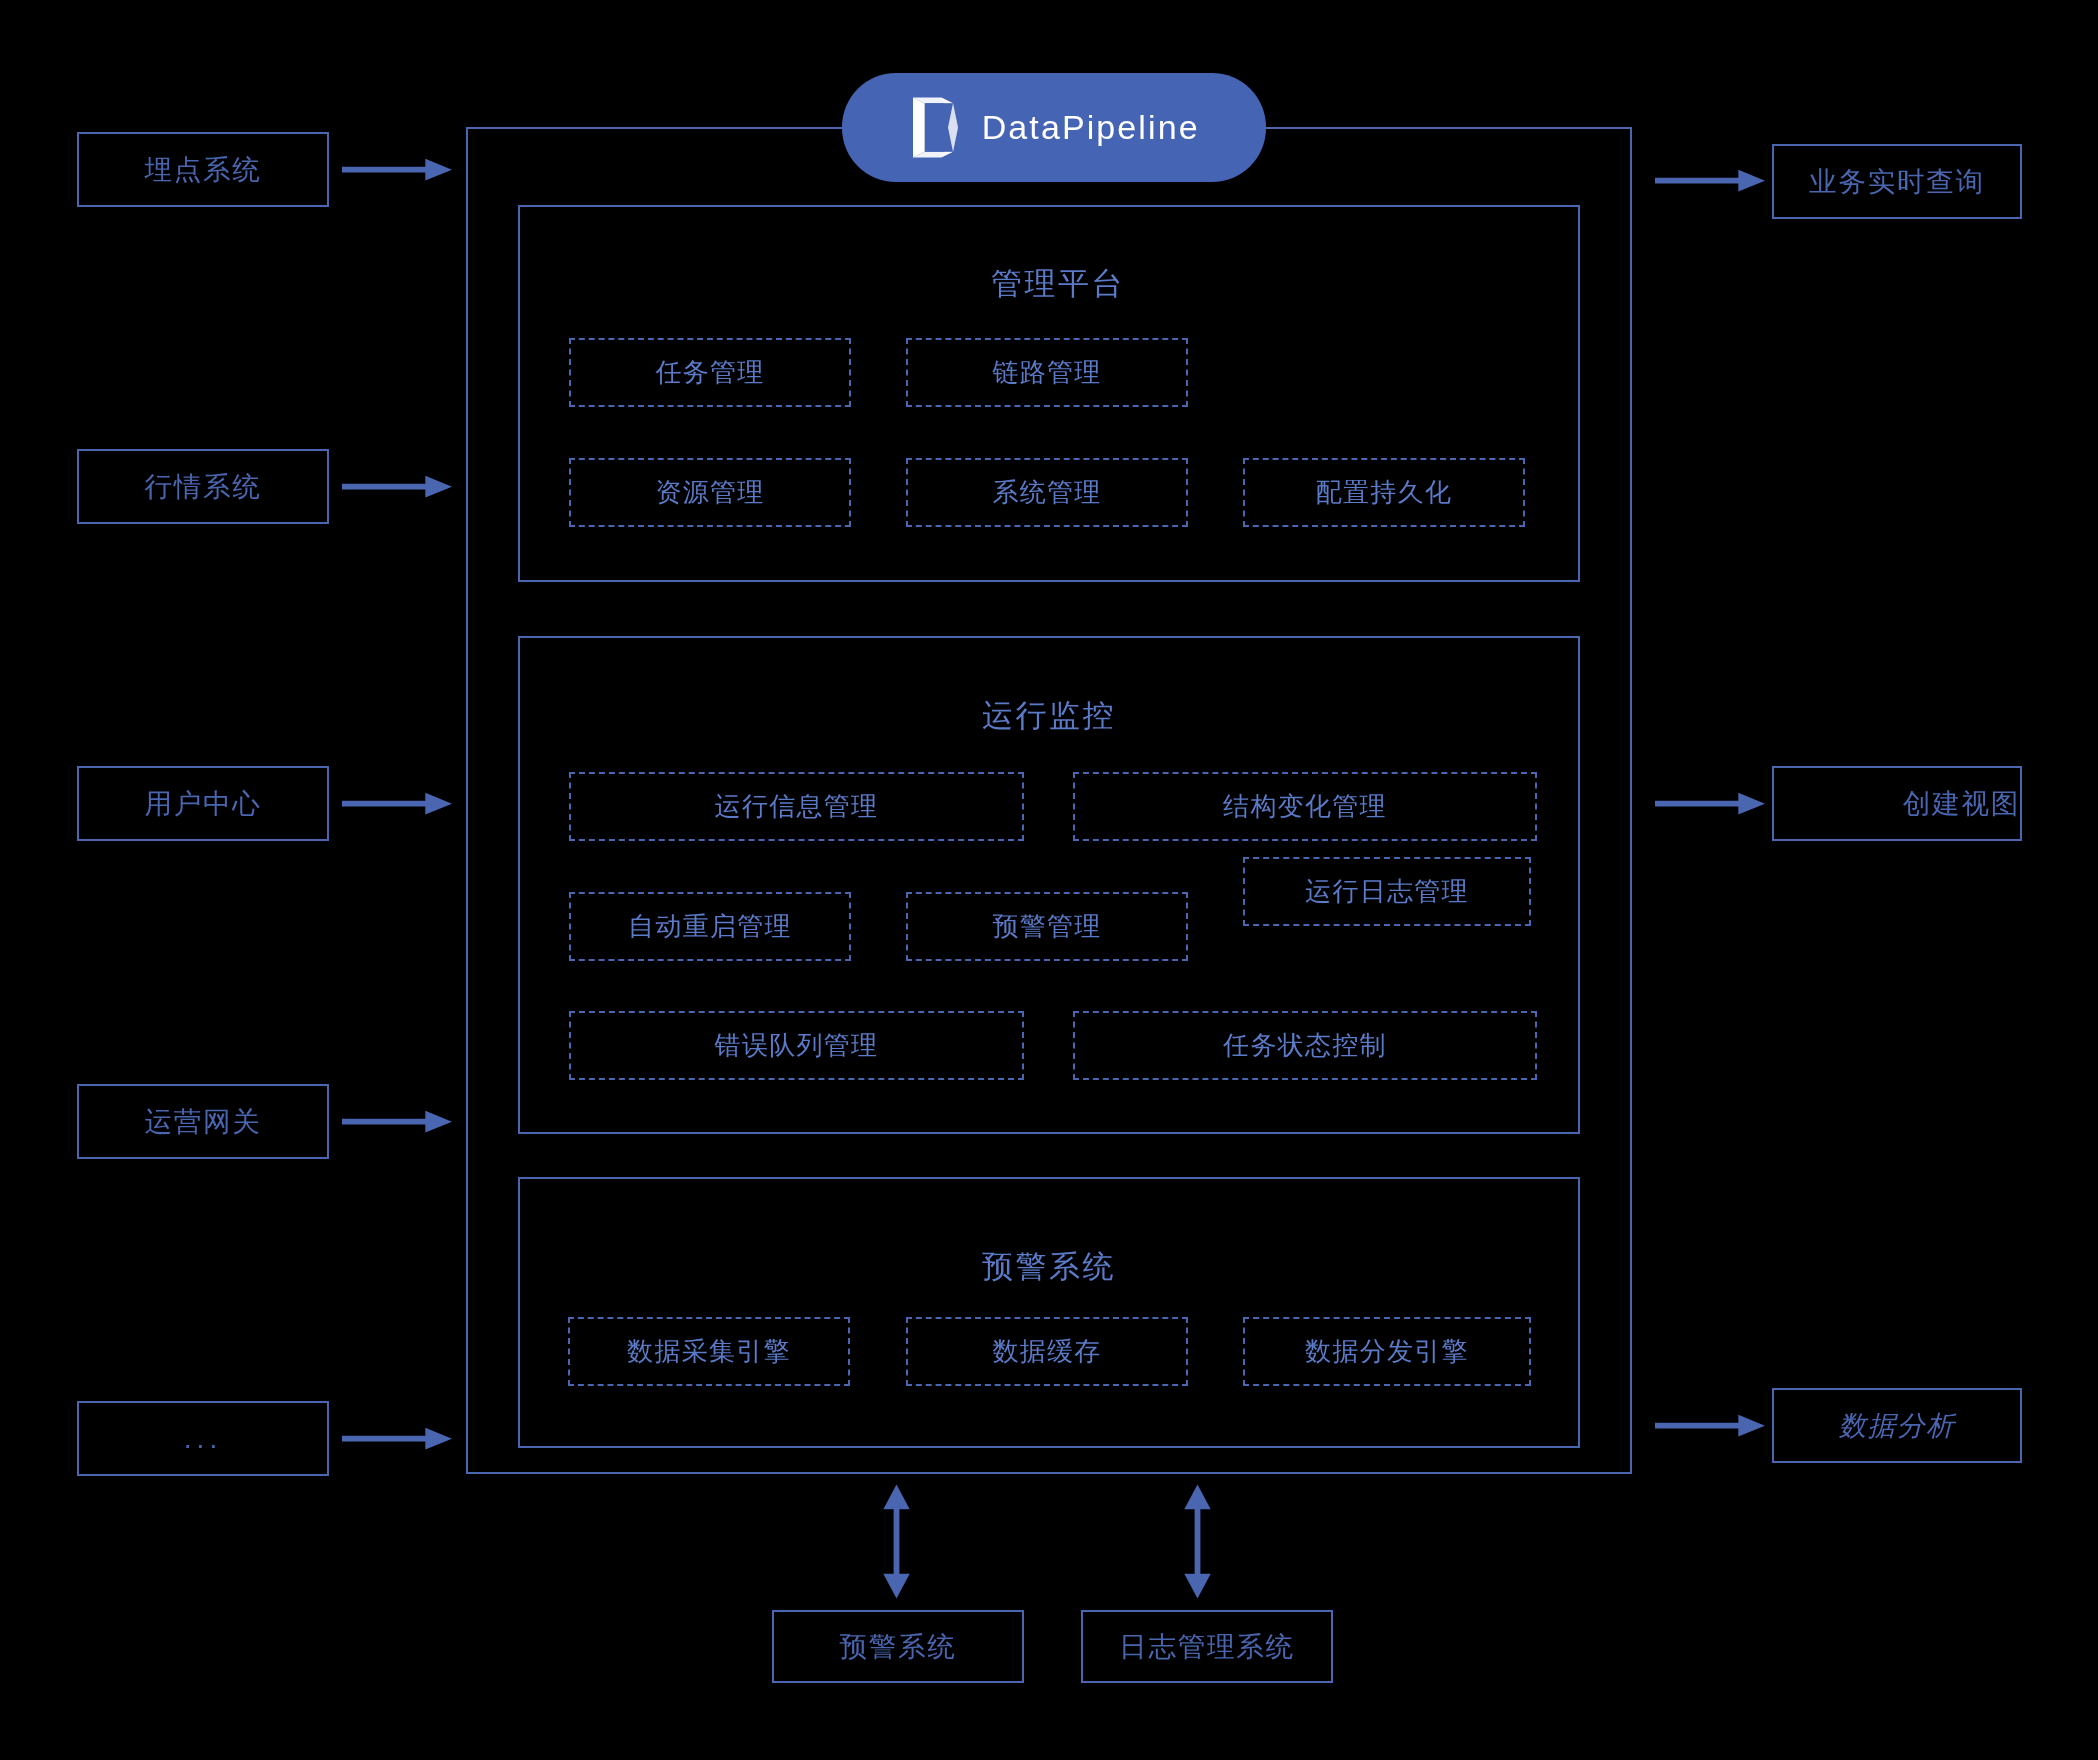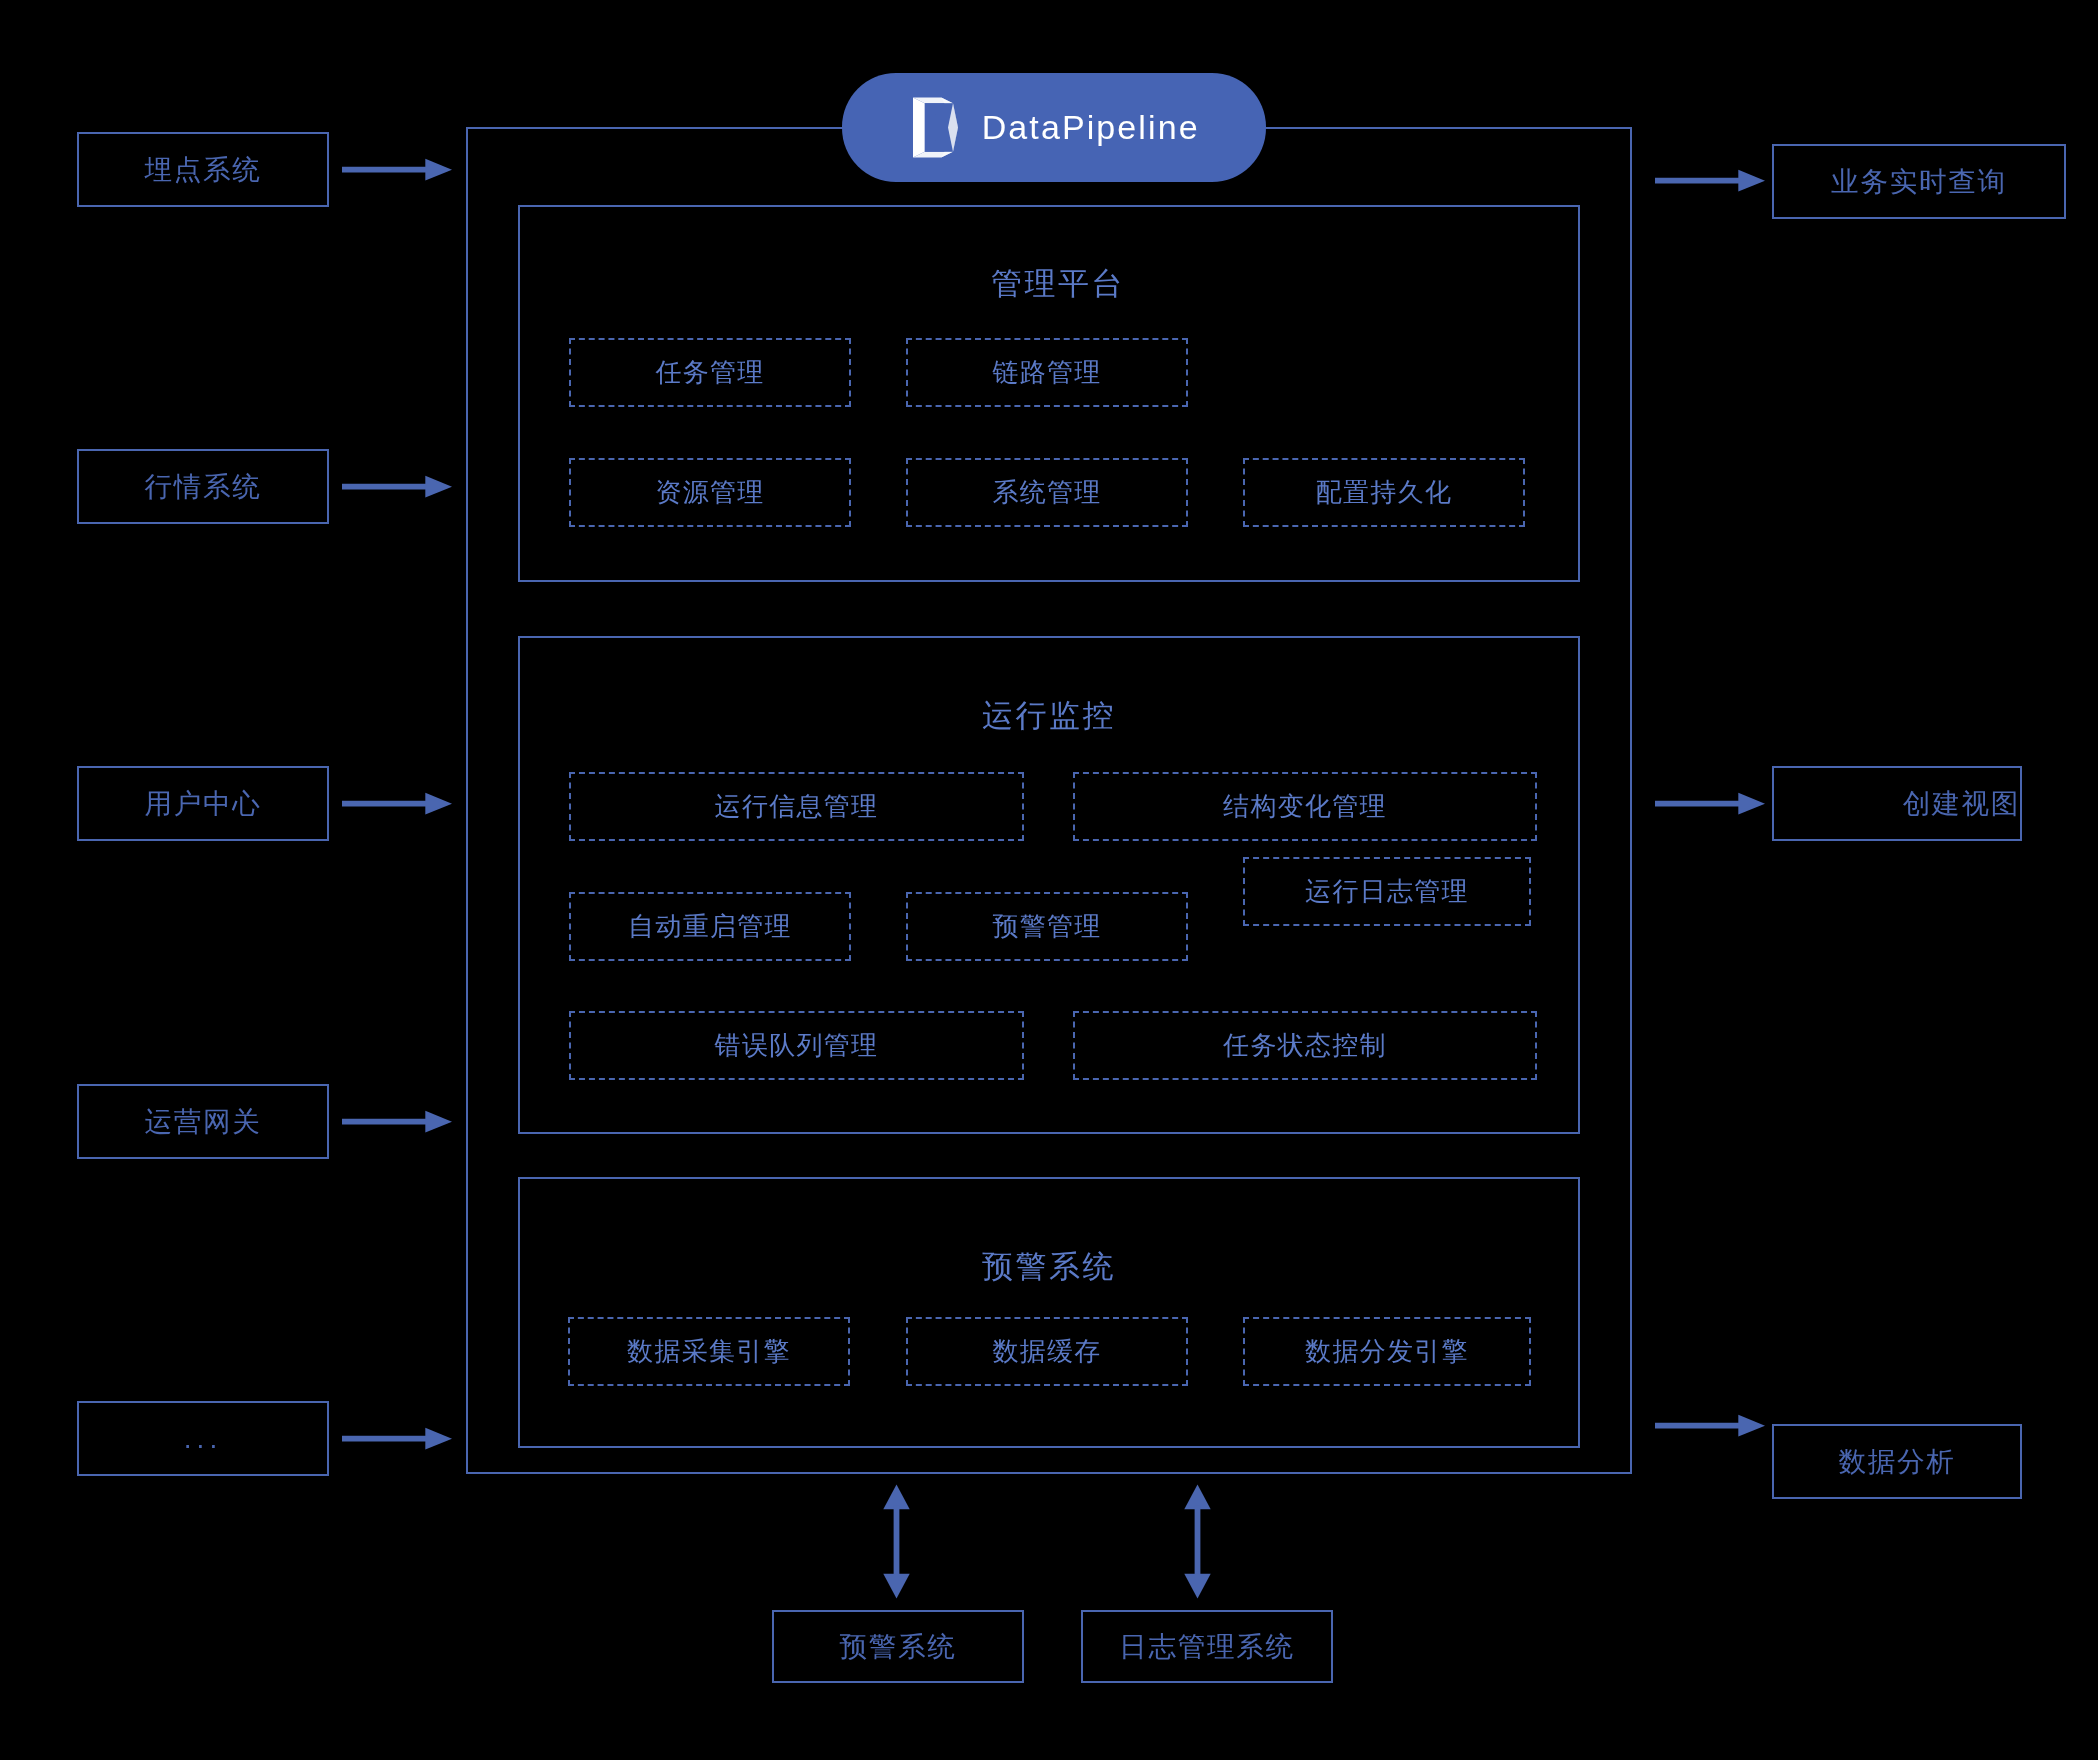--- a/index.html
+++ b/index.html
@@ -157,29 +157,29 @@
   </svg>
   <svg class="arrow-h" style="left:342px; top:1110px; width:110px;" viewBox="0 0 132 28">
     <line x1="0" y1="14" x2="102" y2="14" stroke="#4a66b0" stroke-width="7"></line>
     <polygon points="100,1 132,14 100,27" fill="#4a66b0"></polygon>
   </svg>
   <svg class="arrow-h" style="left:342px; top:1427px; width:110px;" viewBox="0 0 132 28">
     <line x1="0" y1="14" x2="102" y2="14" stroke="#4a66b0" stroke-width="7"></line>
     <polygon points="100,1 132,14 100,27" fill="#4a66b0"></polygon>
   </svg>
 
-  <div class="box" style="left:1772px; top:144px; width:294px; height:75px;">
+  <div class="box" style="left:1772px; top:144px; width:250px; height:75px;">
     <span>业务实时查询</span>
   </div>
 
   <div class="box" style="left:1772px; top:766px; width:250px; height:75px;justify-content:flex-end;">
     <span>创建视图</span>
   </div>
 
-  <div class="box" style="left:1772px; top:1424px; width:250px; height:75px;">
+  <div class="box" style="left:1772px; top:1388px; width:250px; height:75px;font-style:italic;">
     <span>数据分析</span>
   </div>
 
   <svg class="arrow-h" style="left:1655px; top:169px; width:110px;" viewBox="0 0 132 28">
     <line x1="0" y1="14" x2="102" y2="14" stroke="#4a66b0" stroke-width="7"></line>
     <polygon points="100,1 132,14 100,27" fill="#4a66b0"></polygon>
   </svg>
   <svg class="arrow-h" style="left:1655px; top:792px; width:110px;" viewBox="0 0 132 28">
     <line x1="0" y1="14" x2="102" y2="14" stroke="#4a66b0" stroke-width="7"></line>
     <polygon points="100,1 132,14 100,27" fill="#4a66b0"></polygon>

